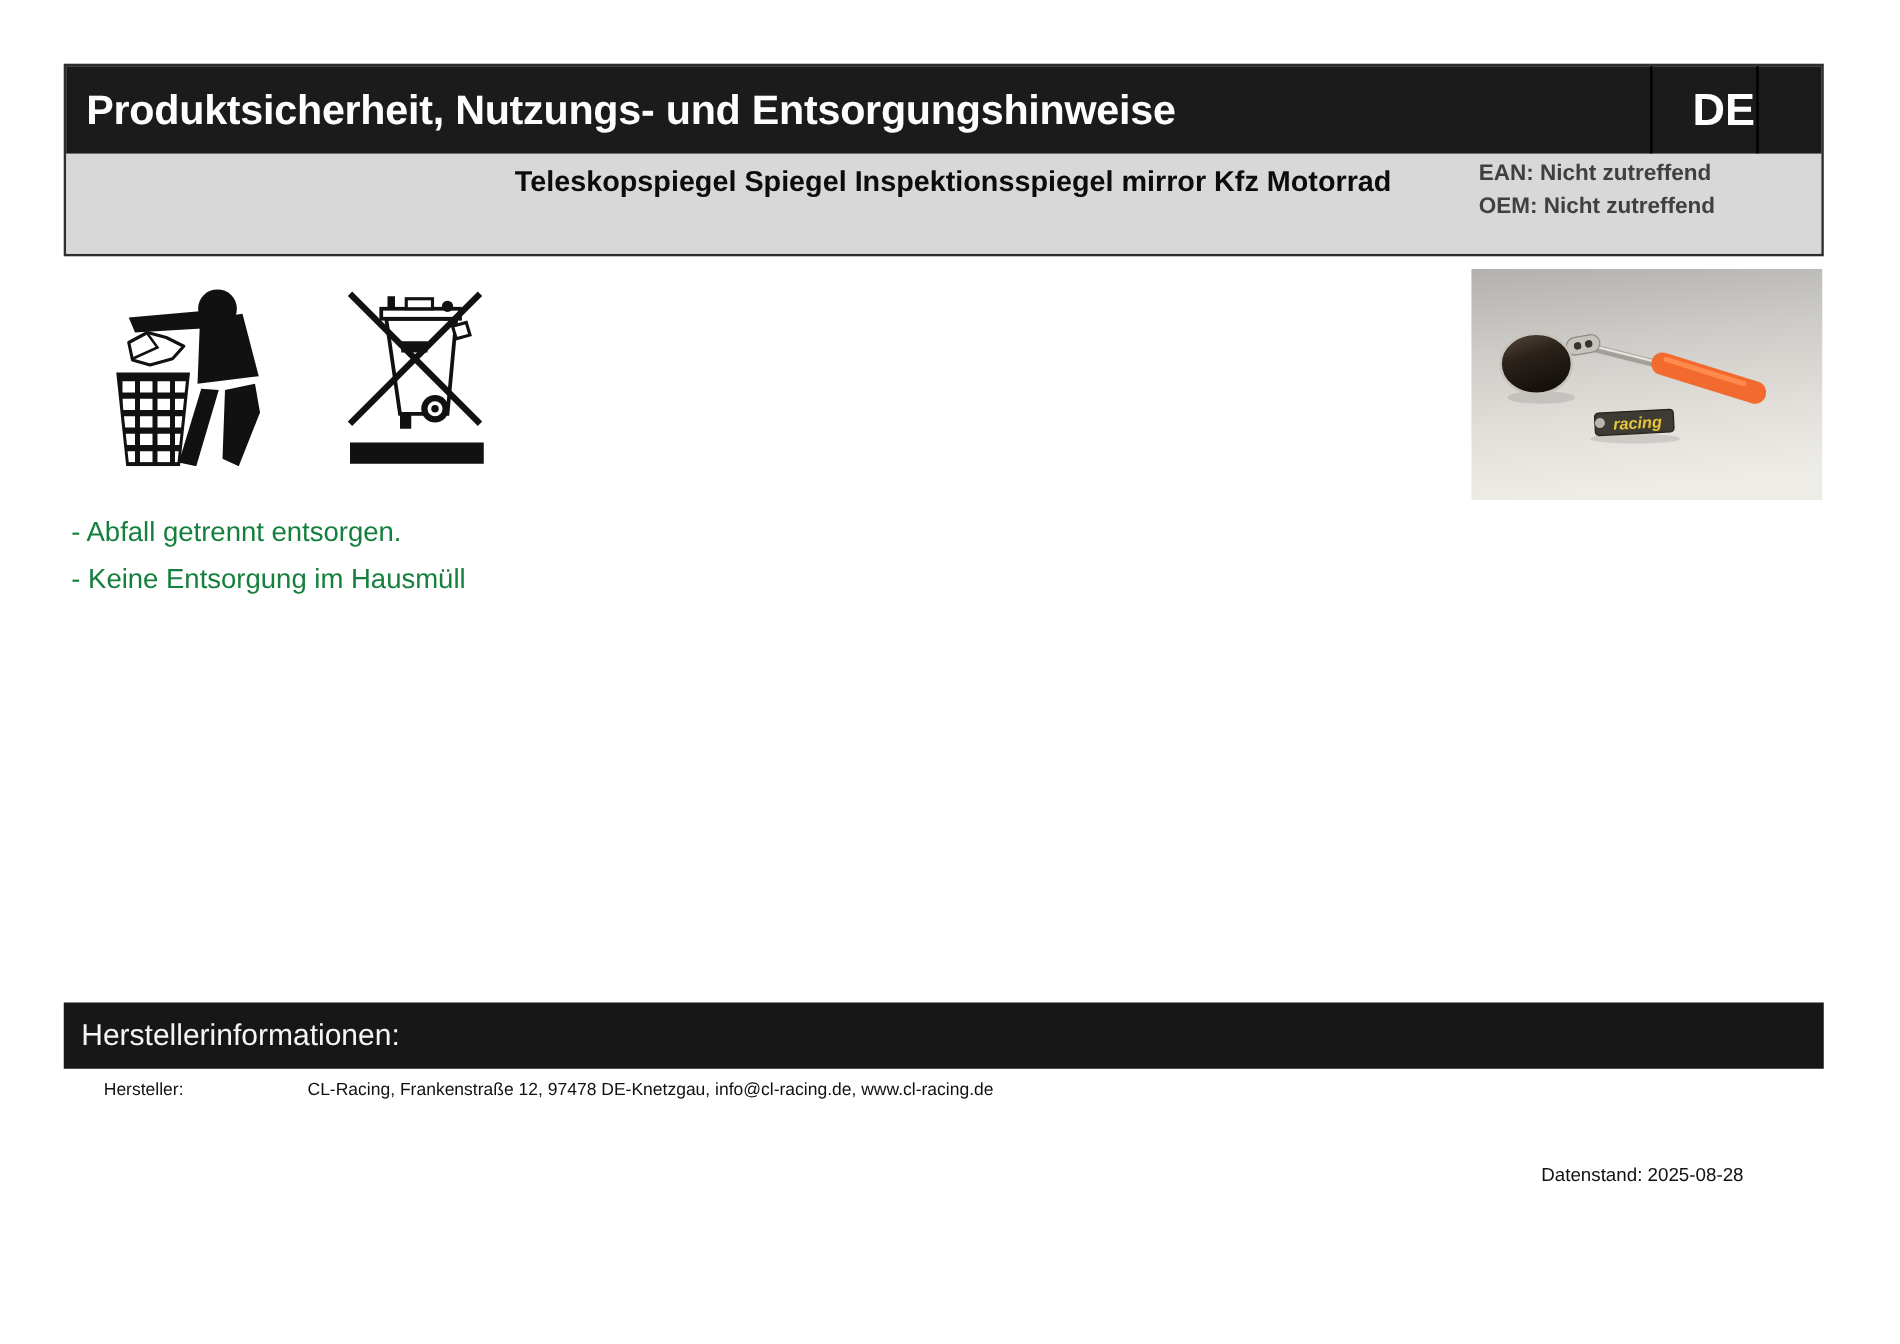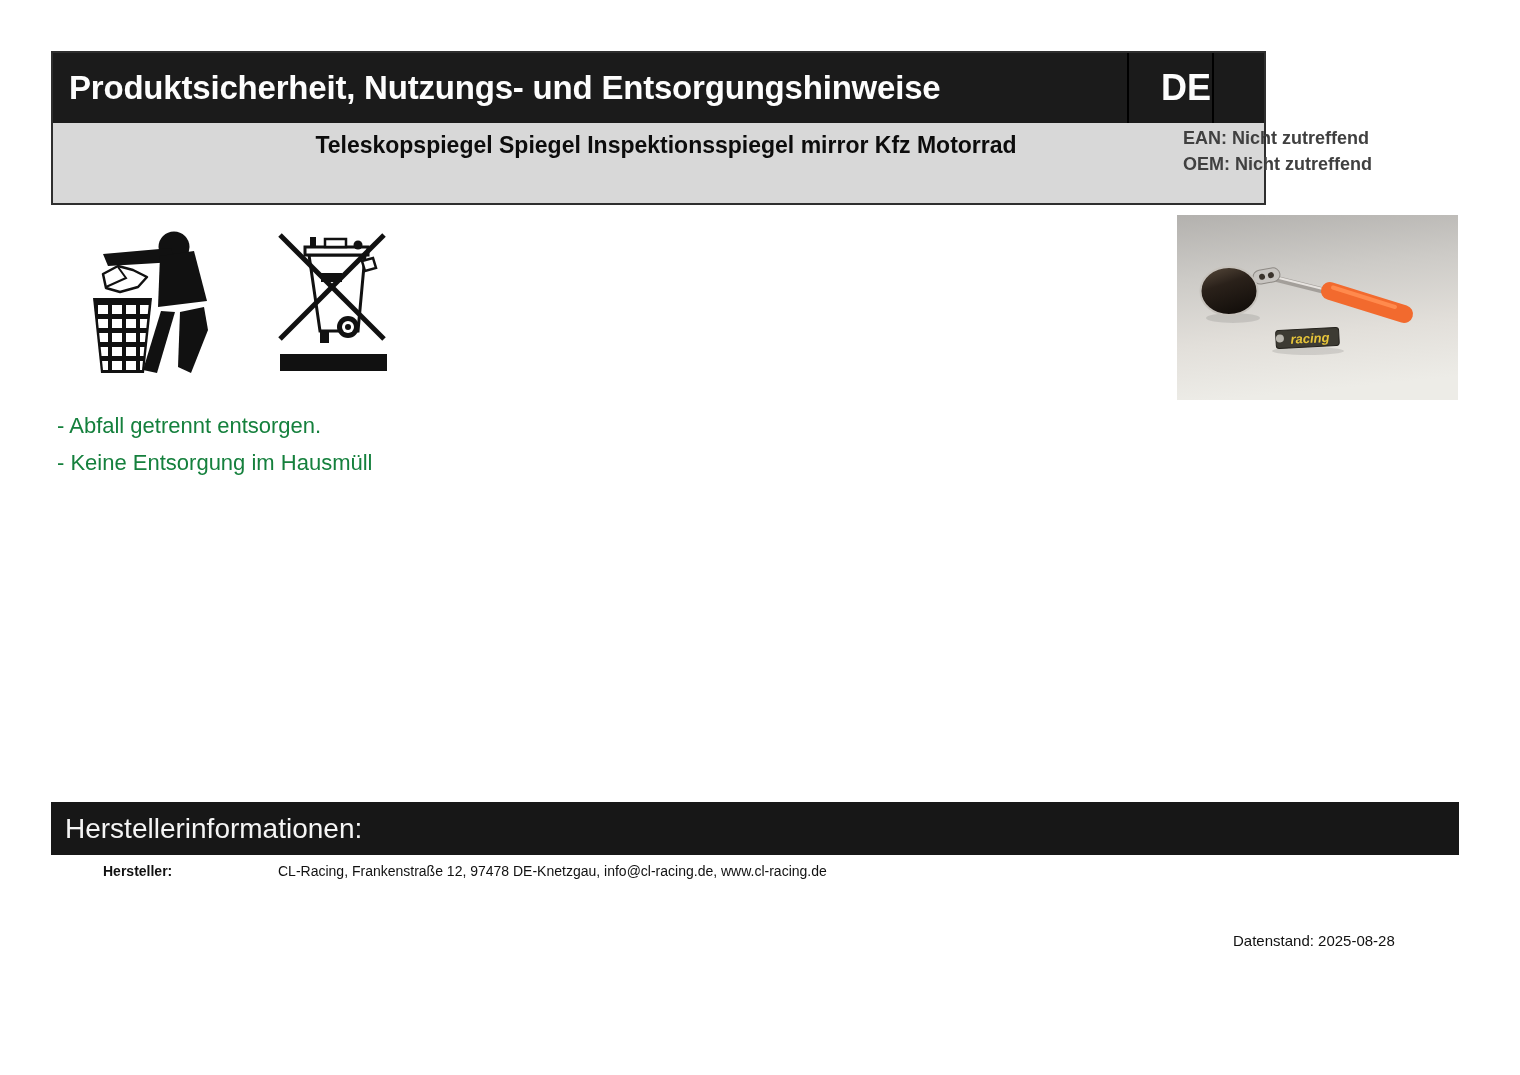--- a/index.html
+++ b/index.html
@@ -2,21 +2,21 @@
 <html><head>
 <meta charset="utf-8">
 <style>
   html,body{margin:0;padding:0;}
   body{
     width:1520px;height:1075px;position:relative;background:#ffffff;
     font-family:"Liberation Sans","DejaVu Sans",sans-serif;color:#111;
     overflow:hidden;
   }
   .header-block{
-    position:absolute;left:51px;top:51px;width:1215px;
+    position:absolute;left:51px;top:51px;width:1408px;
     border:2px solid #2e2e2e;box-sizing:border-box;background:#d8d8d8;
   }
   .title-bar{
     background:#1b1b1b;height:70px;display:flex;align-items:stretch;
   }
   .title-text{
     color:#fdfdfd;font-weight:bold;font-size:33px;letter-spacing:-0.2px;
     padding-left:16px;flex:1;display:flex;align-items:center;white-space:nowrap;
   }
   .de-cell{
@@ -43,23 +43,23 @@
   .photo{
     position:absolute;left:1177px;top:215px;width:281px;height:185px;
   }
   .notes{
     position:absolute;left:57px;top:407px;font-size:22px;line-height:37px;color:#15803d;
   }
   .maker-bar{
     position:absolute;left:51px;top:802px;width:1408px;height:53px;
     background:#171717;box-sizing:border-box;display:flex;align-items:center;
   }
-  .maker-heading{color:#f5f5f5;font-size:28px;padding-left:14px;font-weight:400;}
-  .maker-label{position:absolute;left:83px;top:863px;font-size:14px;font-weight:bold;margin-left:20px;}
-  .maker-value{position:absolute;left:278px;top:863px;font-size:14px;}
+  .maker-heading{color:#f5f5f5;font-size:24px;padding-left:14px;font-weight:400;}
+  .maker-label{position:absolute;left:83px;top:863px;font-size:14px;font-weight:normal;}
+  .maker-value{position:absolute;left:246px;top:863px;font-size:14px;}
   .datenstand{position:absolute;left:1233px;top:932px;font-size:15px;}
 </style>
 </head>
 <body>
 
 <div class="header-block">
   <div class="title-bar">
     <div class="title-text">Produktsicherheit, Nutzungs- und Entsorgungshinweise</div>
     <div class="de-cell">DE</div>
     <div class="de-filler"></div>

